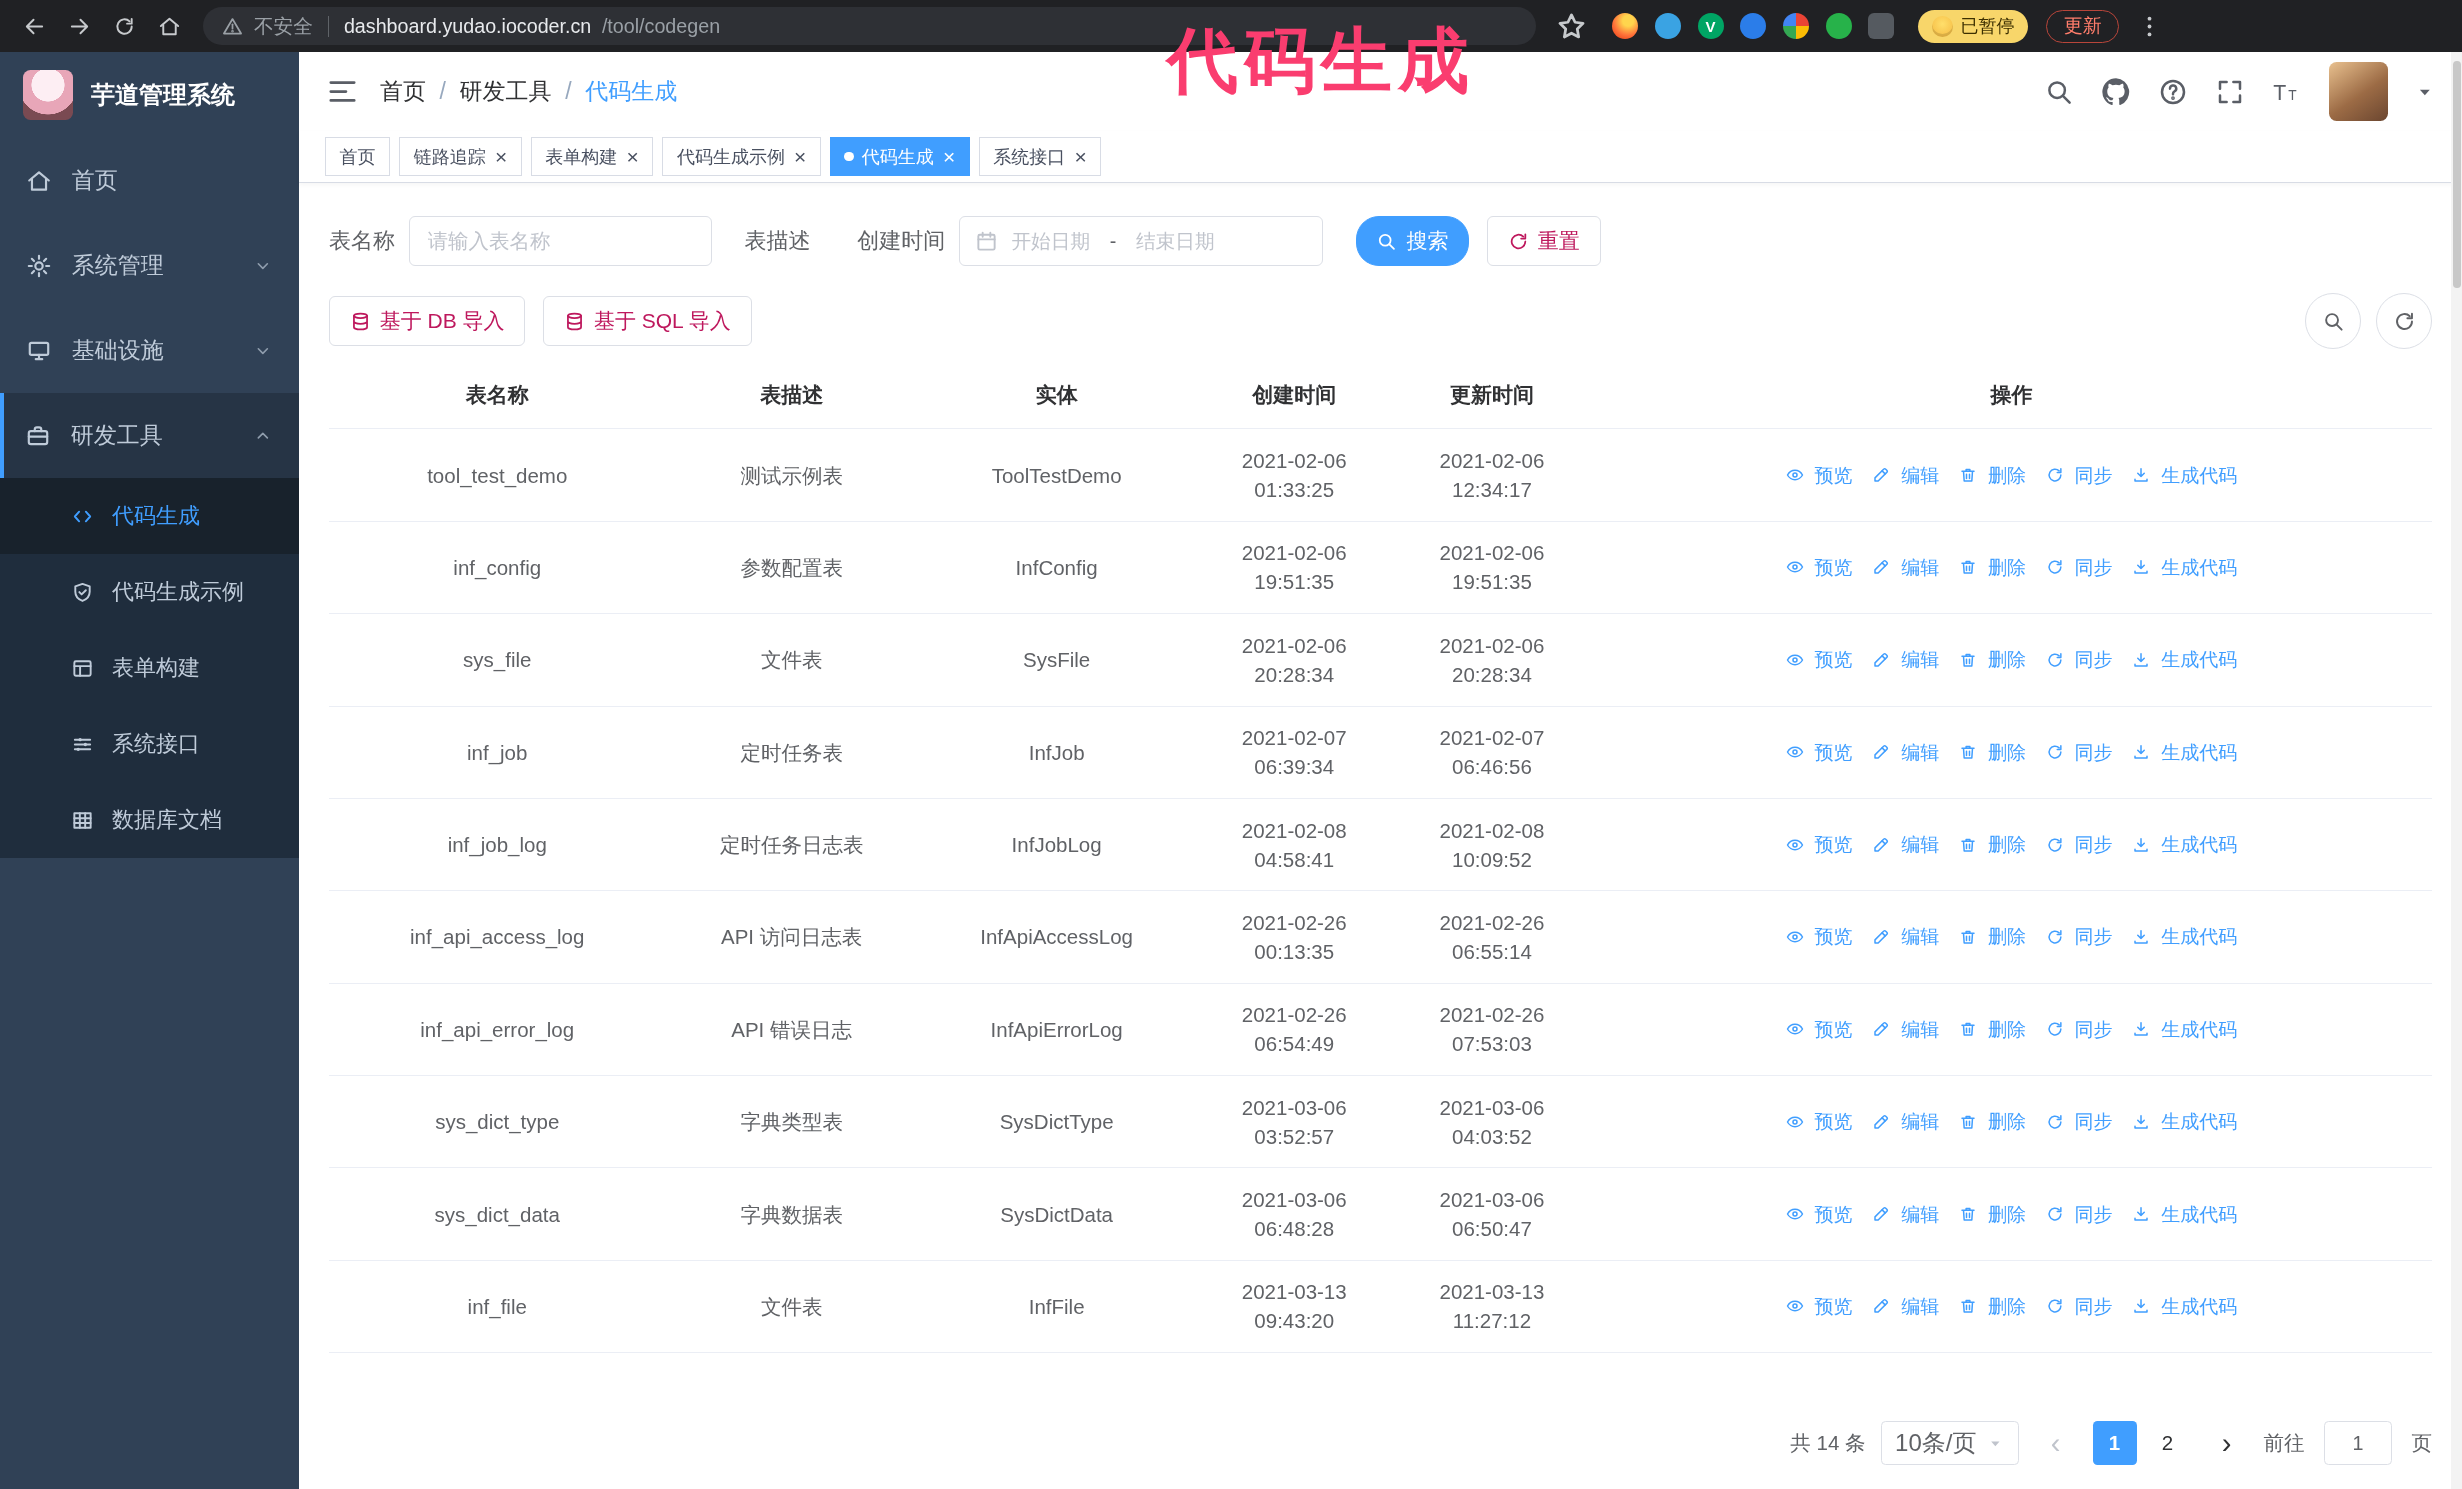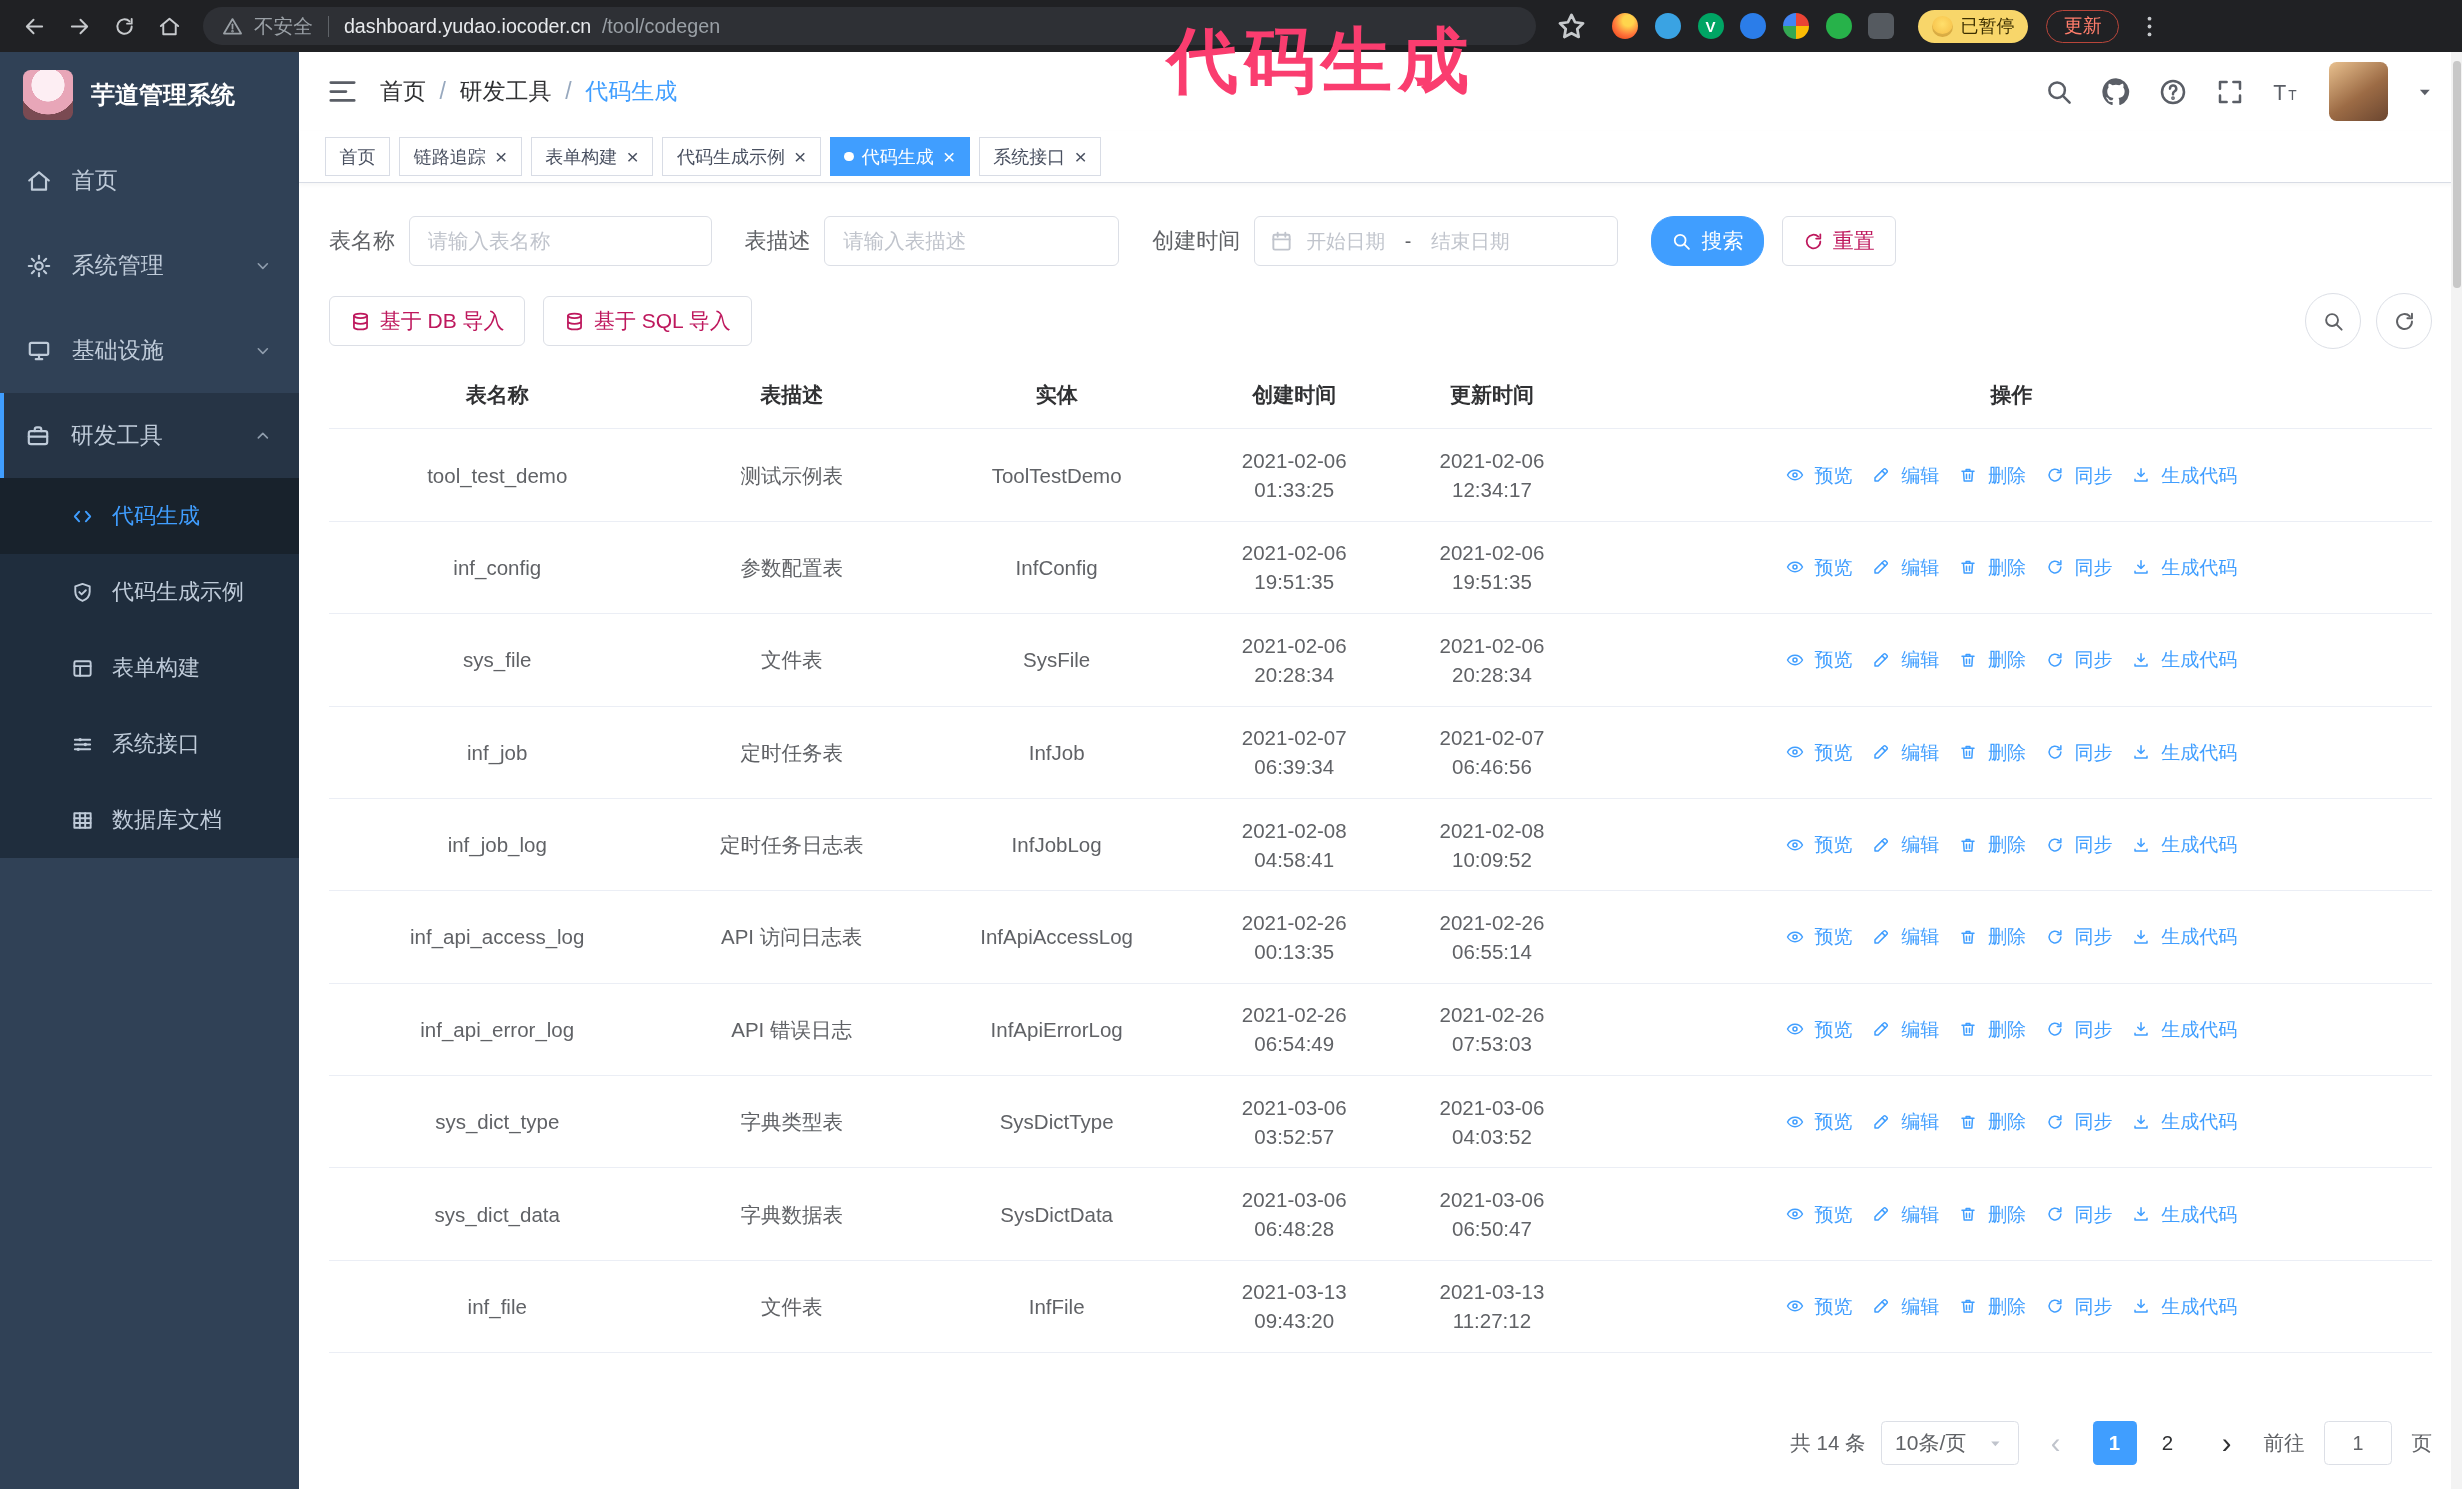--- a/index.html
+++ b/index.html
@@ -97,21 +97,21 @@
   
   table{margin-top:12px;width:100%;border-collapse:collapse;table-layout:fixed;font-size:20.5px;color:#606266;}
   thead th{font-weight:700;color:#303133;font-size:21px;padding:19.7px 7.6px;border-bottom:0.8px solid #ebeef5;text-align:center;}
   td{padding:16.7px 7.6px;border-bottom:0.8px solid #ebeef5;text-align:center;line-height:29px;word-wrap:break-word;}
   .actions{display:flex;justify-content:center;align-items:center;gap:19.7px;white-space:nowrap;}
   .action{color:#409eff;font-size:19px;display:inline-flex;align-items:center;gap:11px;cursor:pointer;}
   .action .ic{width:18px;height:18px;}
 
   
   .pagination{display:flex;align-items:center;justify-content:flex-end;gap:15px;margin-top:68px;padding-bottom:23px;font-size:20.5px;color:#606266;}
-  .page-size{width:138px;height:44px;border:0.8px solid #dcdfe6;border-radius:4.5px;display:flex;align-items:center;justify-content:space-between;padding:0 13.6px;font-size:21px;color:#606266;cursor:pointer;}
+  .page-size{width:138px;height:44px;border:0.8px solid #dcdfe6;border-radius:4.5px;display:flex;align-items:center;justify-content:space-between;padding:0 13.6px;font-size:24px;color:#606266;cursor:pointer;}
   .page-size .ic{width:16.7px;height:16.7px;color:#c0c4cc;}
   .pg-chev{width:44px;height:44px;display:flex;align-items:center;justify-content:center;font-size:29px;cursor:pointer;}
   .pg-chev.prev{color:#c0c4cc;}
   .pg-chev.next{color:#303133;}
   .pg-btn{min-width:44px;height:44px;display:flex;align-items:center;justify-content:center;border-radius:4.5px;font-size:20.5px;color:#303133;cursor:pointer;background:#fff;}
   .pg-btn.active{background:#409eff;color:#fff;font-weight:600;}
   .goto{width:68px;height:44px;border:0.8px solid #dcdfe6;border-radius:4.5px;text-align:center;font-size:19.7px;color:#606266;outline:none;margin:0 4.5px;}
 
   
   .scrollbar{position:absolute;right:0;top:52px;width:10.6px;height:1438px;background:#f3f3f3;}
@@ -378,21 +378,20 @@
         </div>
 
       <div class="content">
         <div class="filters">
           <div class="f-group">
             <span class="f-label">表名称</span>
             <input class="inp name" placeholder="请输入表名称" style="">
           </div>
           <div class="f-group">
             <span class="f-label">表描述</span>
-            <input class="inp desc" placeholder="请输入表描述" style="">
           </div>
           <div class="f-group">
             <span class="f-label">创建时间</span>
             <div class="date-range">
               <span class="ic">
                   <svg viewBox="0 0 24 24" fill="none" stroke="currentColor" stroke-width="2" stroke-linecap="round" stroke-linejoin="round">
                     <rect x="3.5" y="5" width="17" height="15.5" rx="1.5"></rect>
                     <path d="M3.5 9.8h17M8 2.8V7M16 2.8V7"></path>
                   </svg>
                 </span>

